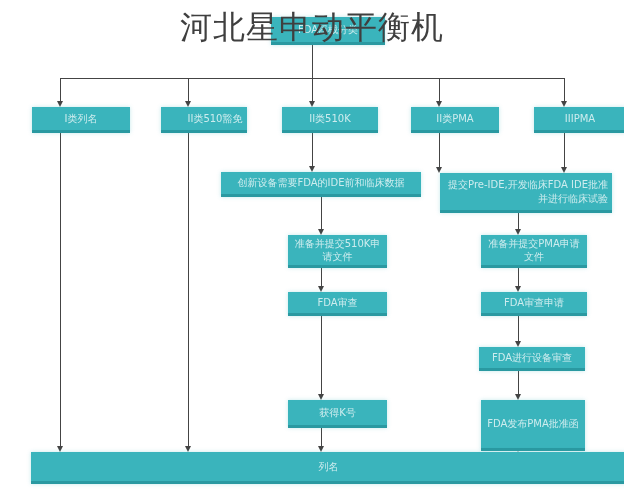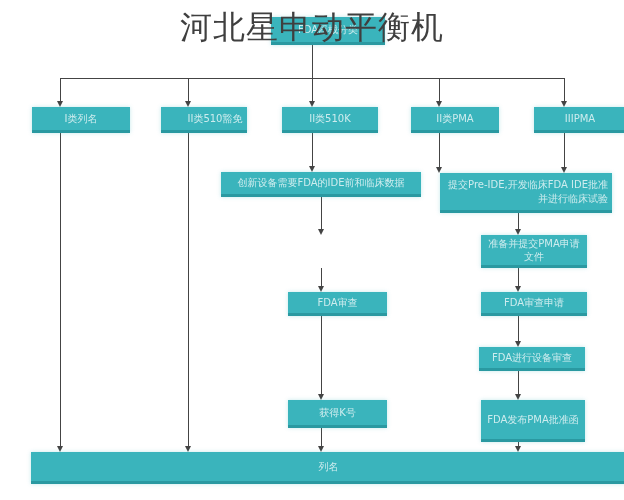--- a/index.html
+++ b/index.html
@@ -71,20 +71,21 @@
   <div class="v" style="left:188px;top:133px;height:313px"></div>
   <div class="a" style="left:57px;top:446px"></div>
   <div class="a" style="left:185px;top:446px"></div>
 
   <div class="v" style="left:312px;top:133px;height:33px"></div>
   <div class="a" style="left:309px;top:166px"></div>
   <div class="node" style="left:205px;top:172px;width:200px;height:25px;">创新设备需要FDA的IDE前和临床数据</div>
 
   <div class="v" style="left:321px;top:197px;height:32px"></div>
   <div class="a" style="left:318px;top:229px"></div>
+  <div class="node" style="left:272px;top:235px;width:99px;height:33px;">准备并提交510K申请文件</div>
 
   <div class="v" style="left:321px;top:268px;height:18px"></div>
   <div class="a" style="left:318px;top:286px"></div>
   <div class="node" style="left:272px;top:292px;width:99px;height:24px;">FDA审查</div>
 
   <div class="v" style="left:321px;top:316px;height:78px"></div>
   <div class="a" style="left:318px;top:394px"></div>
   <div class="node" style="left:272px;top:400px;width:99px;height:28px;">获得K号</div>
 
   <div class="v" style="left:321px;top:428px;height:18px"></div>
@@ -103,20 +104,20 @@
   <div class="v" style="left:518px;top:268px;height:18px"></div>
   <div class="a" style="left:515px;top:286px"></div>
   <div class="node" style="left:465px;top:292px;width:106px;height:24px;">FDA审查申请</div>
 
   <div class="v" style="left:518px;top:316px;height:25px"></div>
   <div class="a" style="left:515px;top:341px"></div>
   <div class="node" style="left:463px;top:347px;width:106px;height:24px;">FDA进行设备审查</div>
 
   <div class="v" style="left:518px;top:371px;height:23px"></div>
   <div class="a" style="left:515px;top:394px"></div>
-  <div class="node" style="left:465px;top:400px;width:104px;height:42px;">FDA发布PMA批准函</div>
+  <div class="node" style="left:465px;top:400px;width:104px;height:51px;">FDA发布PMA批准函</div>
 
   <div class="v" style="left:518px;top:433px;height:13px"></div>
   <div class="a" style="left:515px;top:446px"></div>
 
   <div class="node" style="left:15px;top:452px;width:595px;height:32px;">列名</div>
 
 </div>
 
 </body></html>

